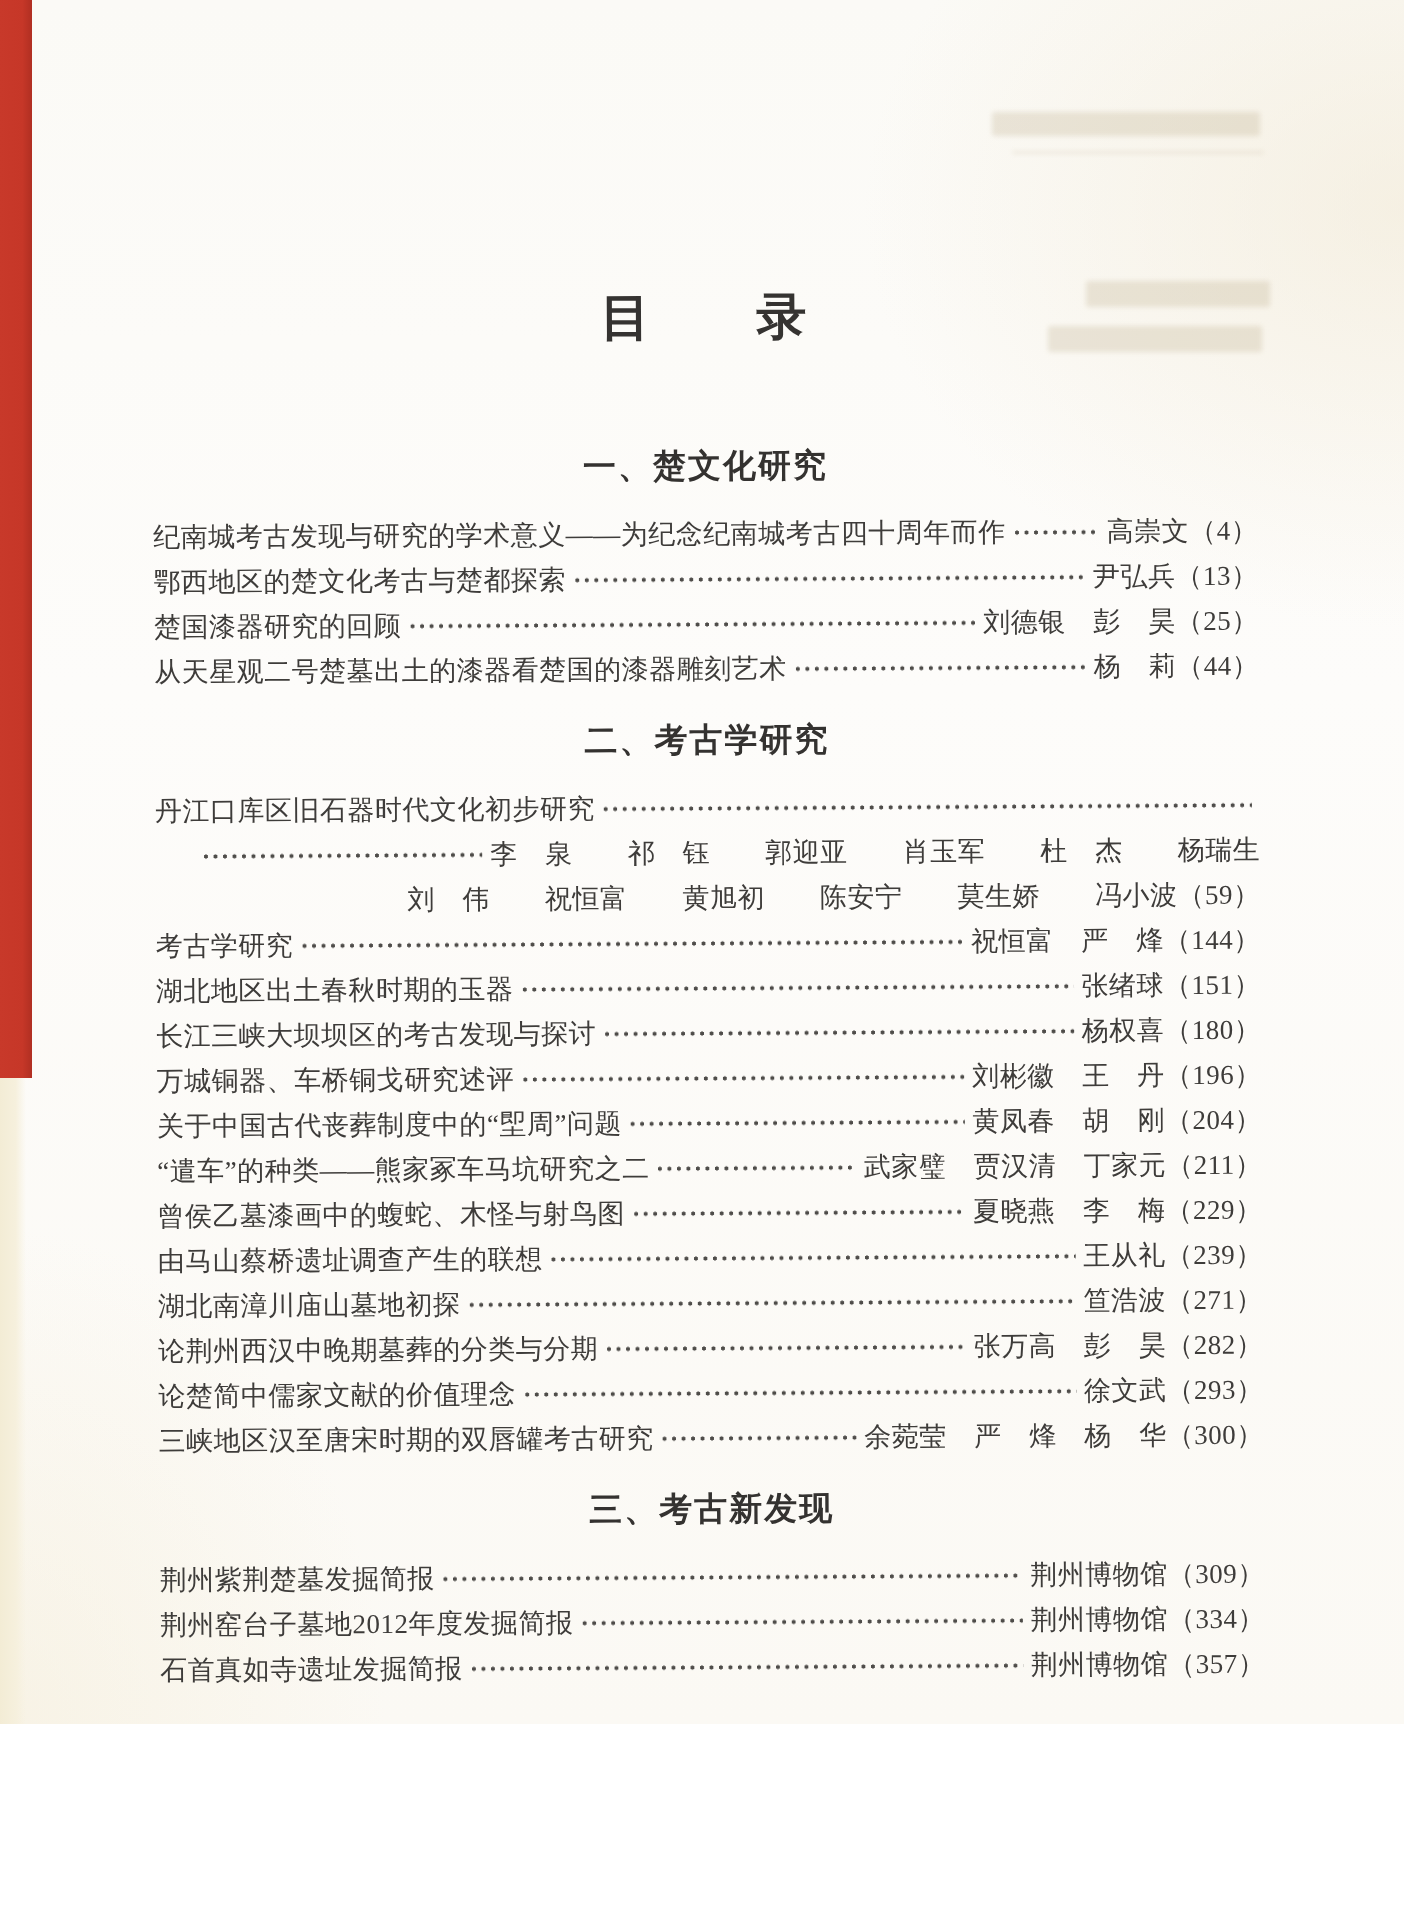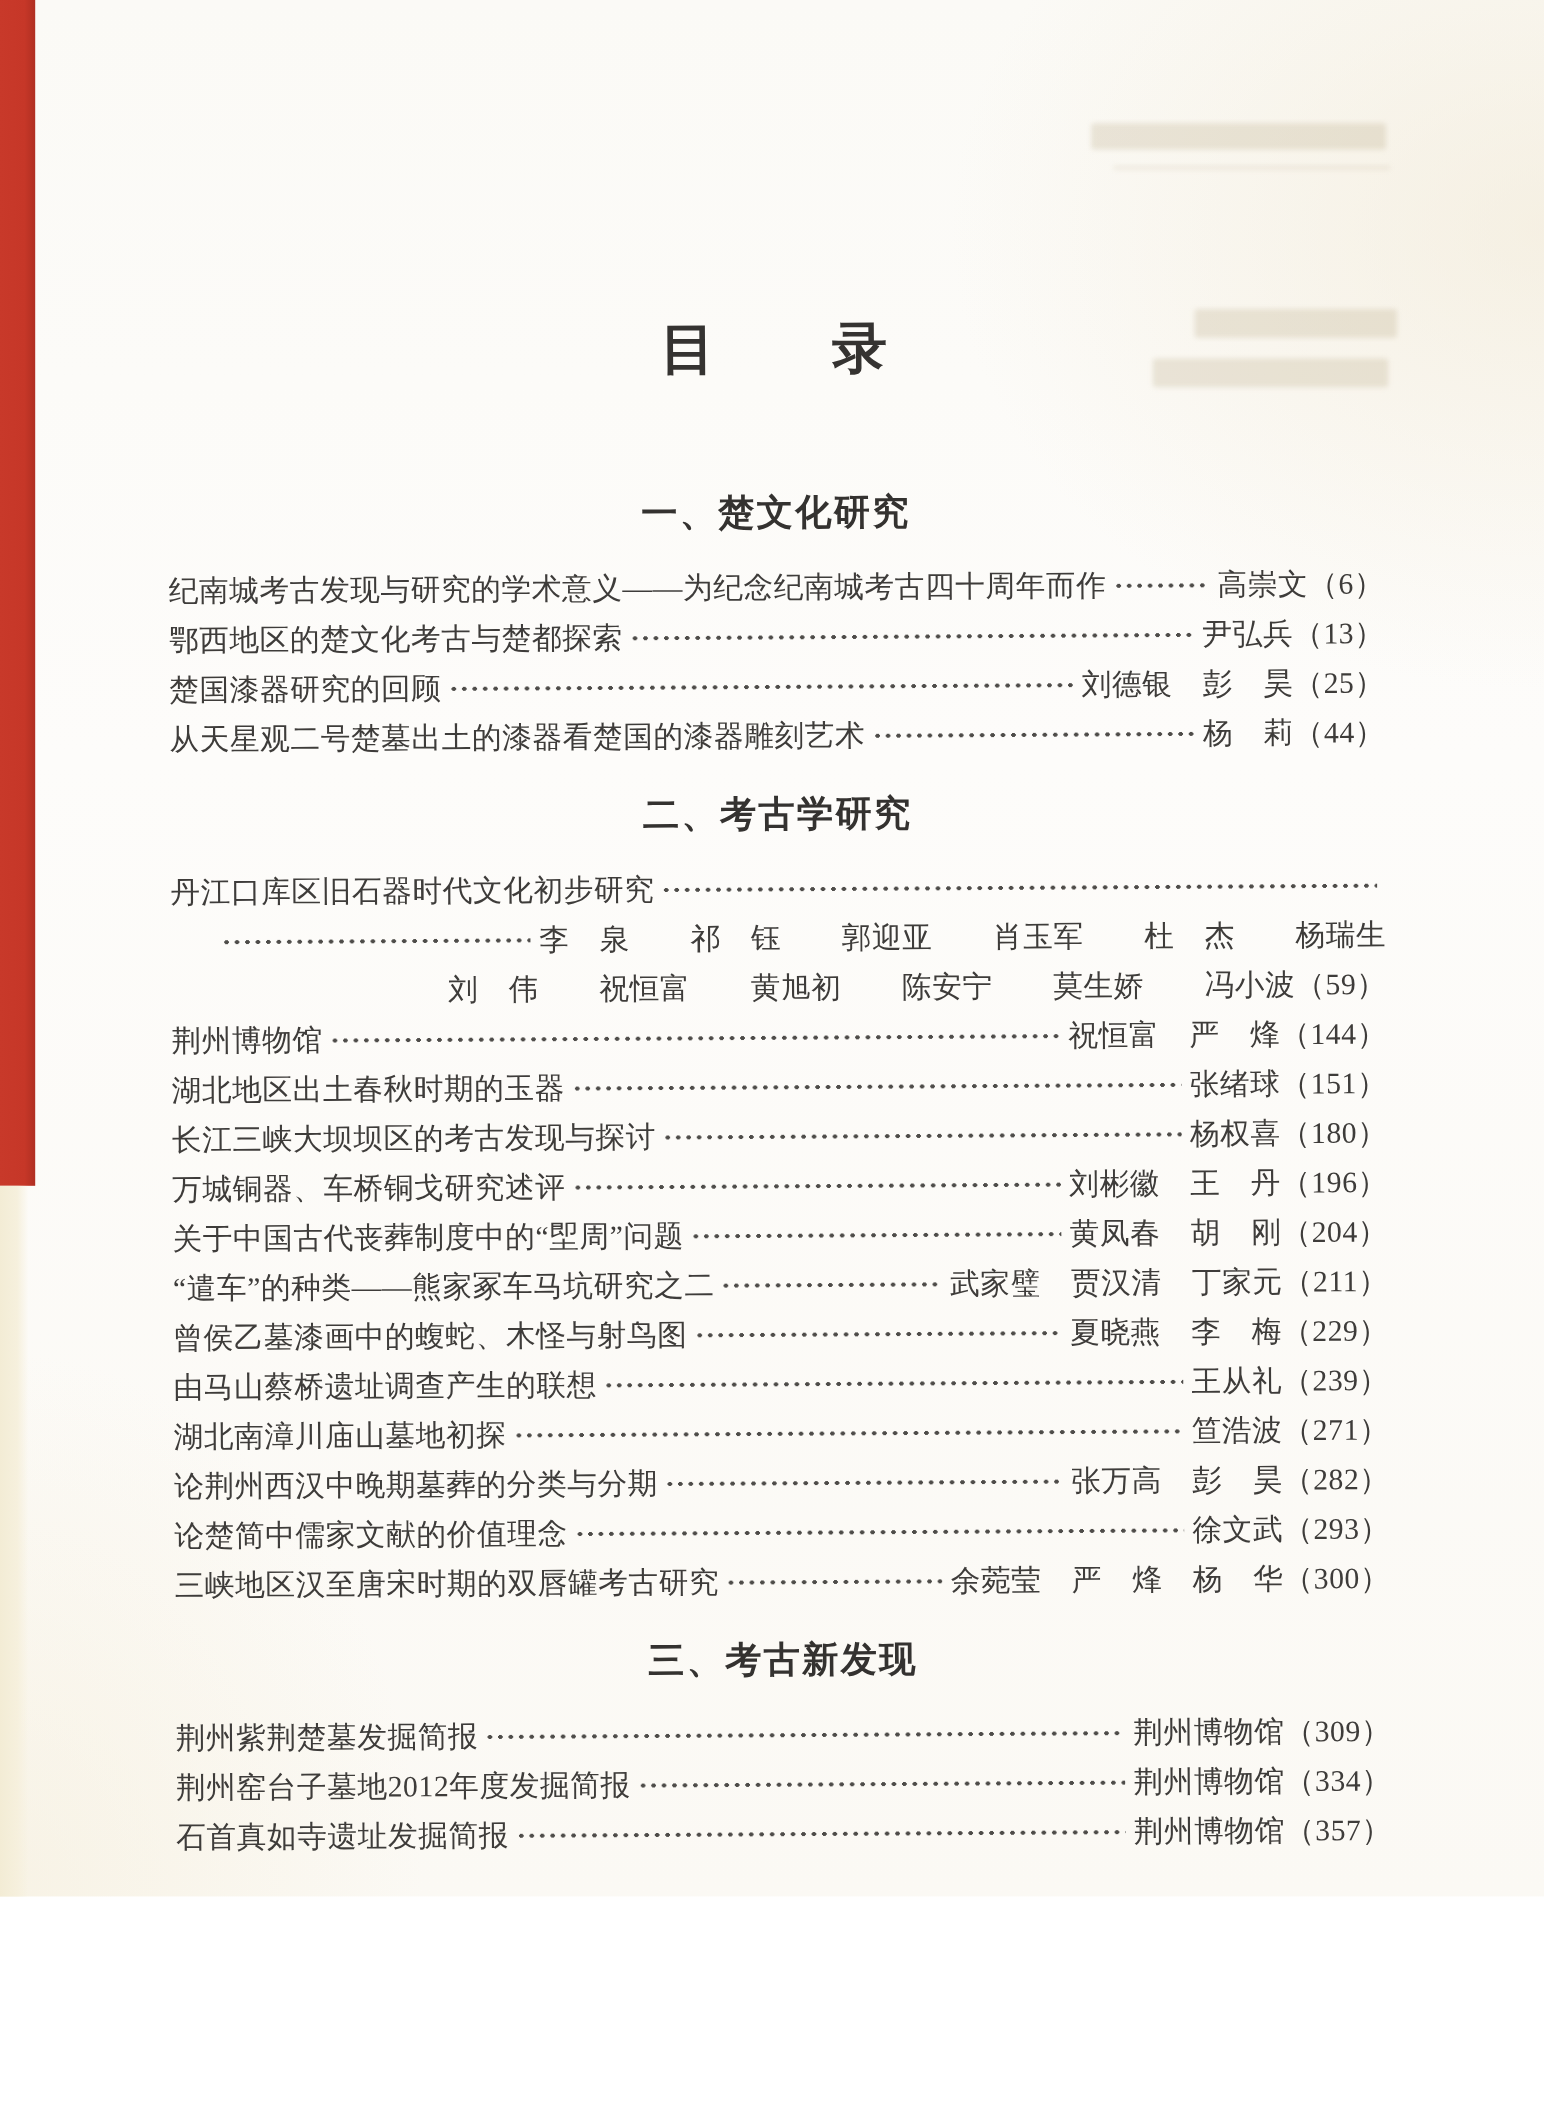--- a/index.html
+++ b/index.html
@@ -115,21 +115,21 @@
   <div class="ghost g3"></div>
   <div class="ghost g4"></div>
 
   <div class="content">
     <h1 class="title">目　　录</h1>
     <div id="sections">
         <div class="heading first">一、楚文化研究</div>
         <div class="row">
           <span class="t">纪南城考古发现与研究的学术意义——为纪念纪南城考古四十周年而作</span>
           <span class="leader"></span>
-          <span class="r">高崇文（6）</span>
+          <span class="r">高崇文（4）</span>
         </div>
         <div class="row">
           <span class="t">鄂西地区的楚文化考古与楚都探索</span>
           <span class="leader"></span>
           <span class="r">尹弘兵（13）</span>
         </div>
         <div class="row">
           <span class="t">楚国漆器研究的回顾</span>
           <span class="leader"></span>
           <span class="r">刘德银　彭　昊（25）</span>
@@ -146,21 +146,21 @@
         </div>
         <div class="row cont">
           <span class="indent"></span>
           <span class="leader"></span>
           <span class="r">李　泉　　祁　钰　　郭迎亚　　肖玉军　　杜　杰　　杨瑞生</span>
         </div>
         <div class="row names-only">
           <span class="r">刘　伟　　祝恒富　　黄旭初　　陈安宁　　莫生娇　　冯小波（59）</span>
         </div>
         <div class="row">
-          <span class="t">荆州博物馆</span>
+          <span class="t">考古学研究</span>
           <span class="leader"></span>
           <span class="r">祝恒富　严　烽（144）</span>
         </div>
         <div class="row">
           <span class="t">湖北地区出土春秋时期的玉器</span>
           <span class="leader"></span>
           <span class="r">张绪球（151）</span>
         </div>
         <div class="row">
           <span class="t">长江三峡大坝坝区的考古发现与探讨</span>

